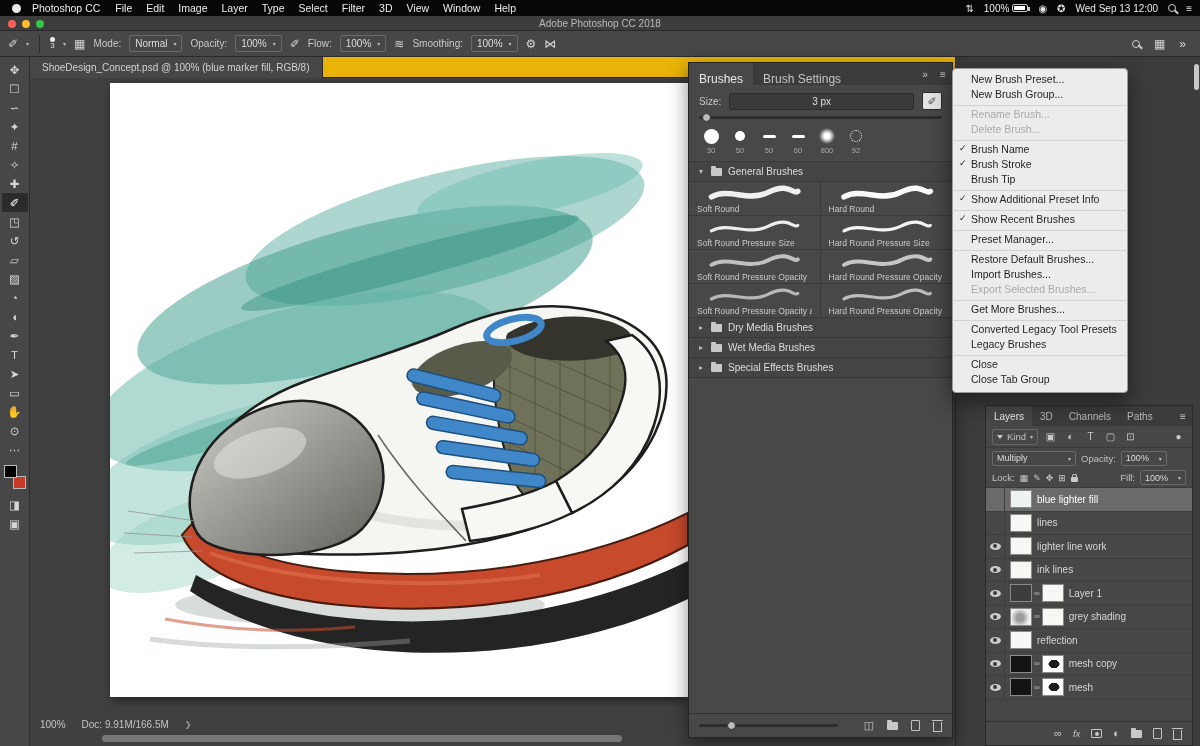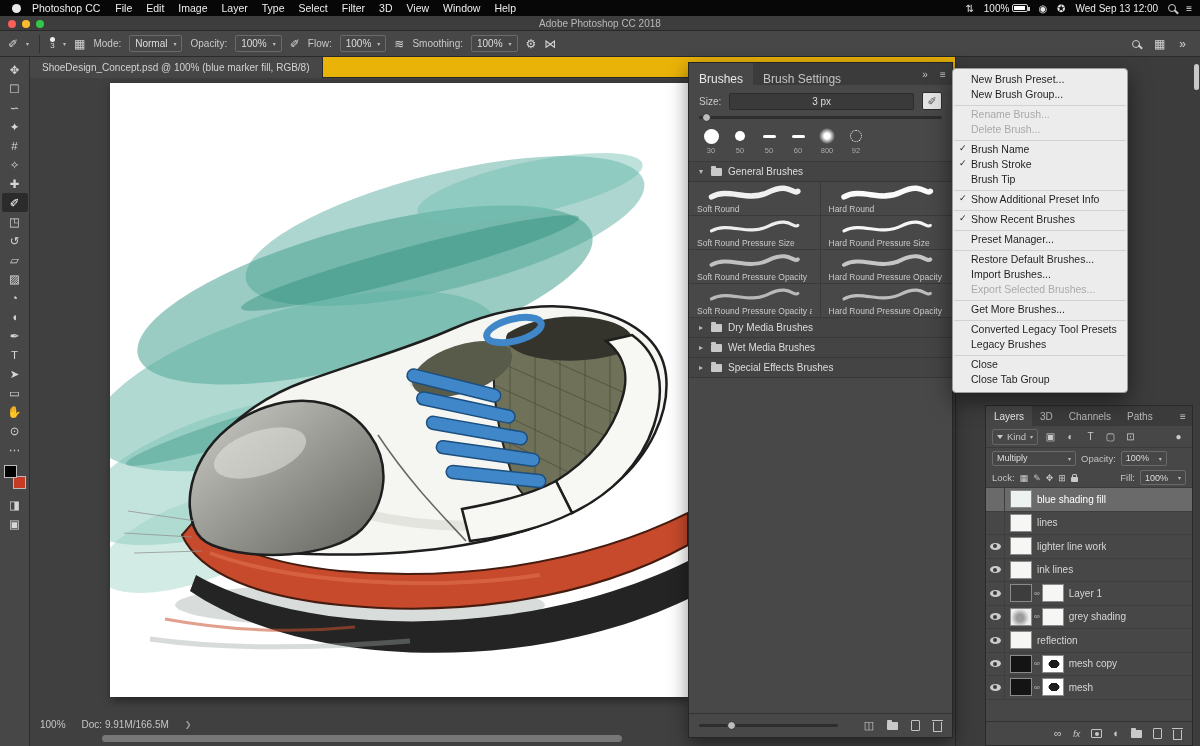--- a/index.html
+++ b/index.html
@@ -595,21 +595,21 @@
           <span>100%</span>
           <span class="car">▾</span>
         </span>
     </div>
     <div class="llist">
       <div class="lrow sel">
         <span class="eyebox">
             <span class="eye" style="visibility: hidden;"></span>
           </span>
         <span class="thumb t-blue"></span>
-        <span class="lname">blue shading fill</span>
+        <span class="lname">blue lighter fill</span>
       </div>
       <div class="lrow">
         <span class="eyebox">
             <span class="eye" style="visibility: hidden;"></span>
           </span>
         <span class="thumb"></span>
         <span class="lname">lines</span>
       </div>
       <div class="lrow">
         <span class="eyebox">

